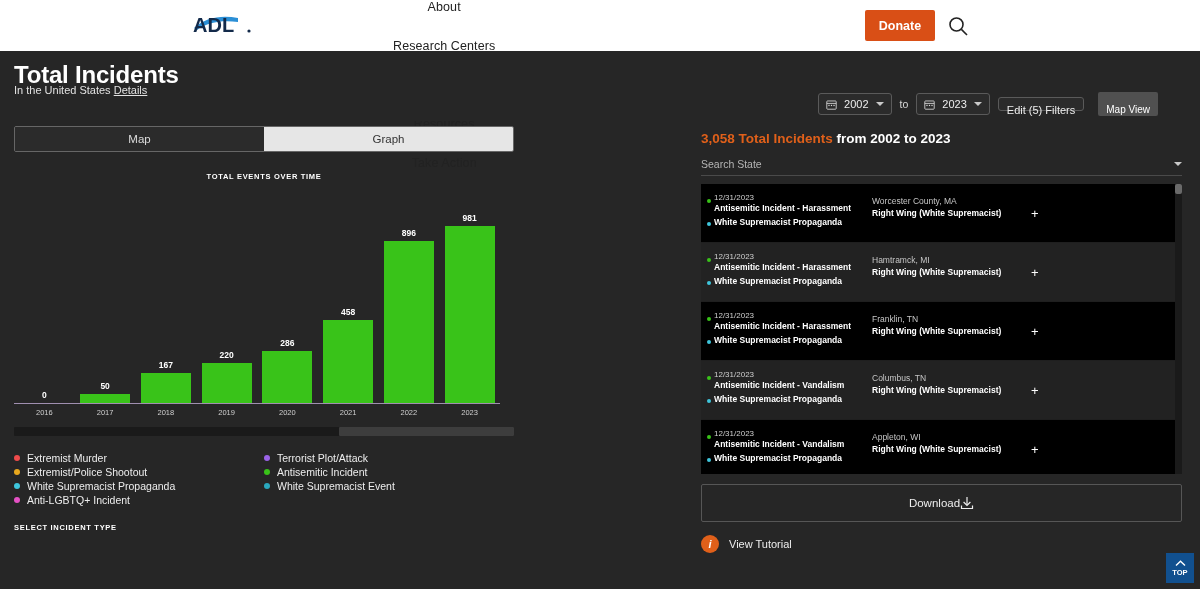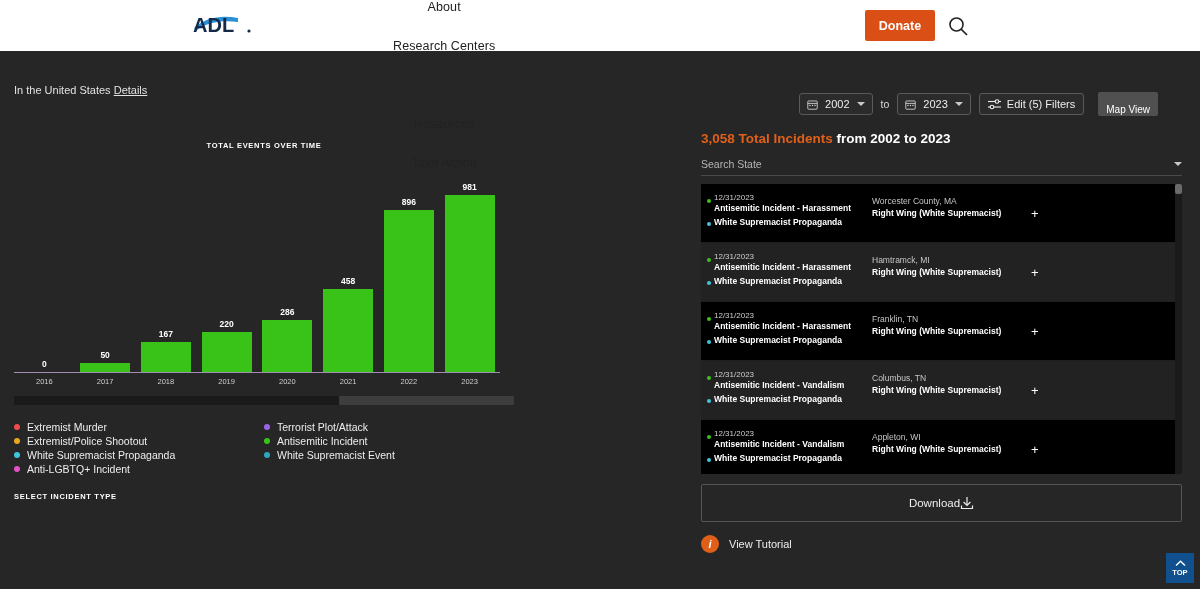--- a/index.html
+++ b/index.html
@@ -63,24 +63,25 @@
     border: 1px solid #5a5a5a; border-radius: 3px;
     background: #2b2b2b; color: #ededed; font-size: 11px;
     cursor: pointer; min-width: 72px;
   }
   .date-select .val { flex: 1; }
   .cal-ico { width: 11px; height: 11px; flex: 0 0 11px; }
   .caret { width: 0; height: 0; border-left: 4px solid transparent; border-right: 4px solid transparent; border-top: 4px solid #c9c9c9; }
   .to-lbl { font-size: 10.5px; color: #d8d8d8; }
   .filters-btn {
     display: flex; align-items: center; gap: 6px;
-    height: 22px; padding: 0 8px;
+    height: 14px; padding: 0 8px;
     border: 1px solid #5a5a5a; border-radius: 3px;
     background: #2b2b2b; color: #ededed; font-size: 11px; cursor: pointer;
     font-family: "Liberation Sans", sans-serif;
+    flex-direction: column;
   }
   .mapview-btn {
     height: 20px; padding: 12px 8px; margin-left: 6px;
     background: #505050; color: #fff; border: none; border-radius: 2px;
     font-size: 10px; cursor: pointer;
     font-family: "Liberation Sans", sans-serif;
   }
 
   
   .main { position: relative; height: 468px; }
@@ -213,20 +214,21 @@
 
   <button class="search-btn">
     <svg width="24" height="24" viewBox="0 0 24 24" fill="none" stroke="#222" stroke-width="1.6">
       <circle cx="10.5" cy="10.5" r="6.5"></circle>
         <line x1="15.4" y1="15.4" x2="21" y2="21"></line>
     </svg>
   </button>
 </div>
 
 <div class="page-head">
+  <div class="page-title">Total Incidents</div>
   <div class="page-sub">
     <span>In the United States</span>
     <a class="details-link" href="#">Details</a>
   </div>
 
   <div class="controls">
     <div class="date-select">
       <svg class="cal-ico" viewBox="0 0 14 14">
         <rect x="1" y="2.5" width="12" height="10.5" rx="1" fill="none" stroke="#d8d8d8" stroke-width="1.1"></rect>
         <line x1="1" y1="5.6" x2="13" y2="5.6" stroke="#d8d8d8" stroke-width="1.1"></line>
@@ -262,20 +264,24 @@
       <span>Edit (5) Filters</span>
     </button>
 
     <button class="mapview-btn">Map View</button>
   </div>
 </div>
 
 <div class="main">
 
   <div class="left">
+    <div class="viewtabs">
+      <div class="viewtab">Map</div>
+      <div class="viewtab active">Graph</div>
+    </div>
 
     <div class="chart-title">TOTAL EVENTS OVER TIME</div>
 
     <div class="chart-area">
       <div class="bars" id="bars">
           <div class="barcol">
             <div class="barval">0</div>
             <div class="bar" style="height: 0px;"></div>
           </div>
           <div class="barcol">

